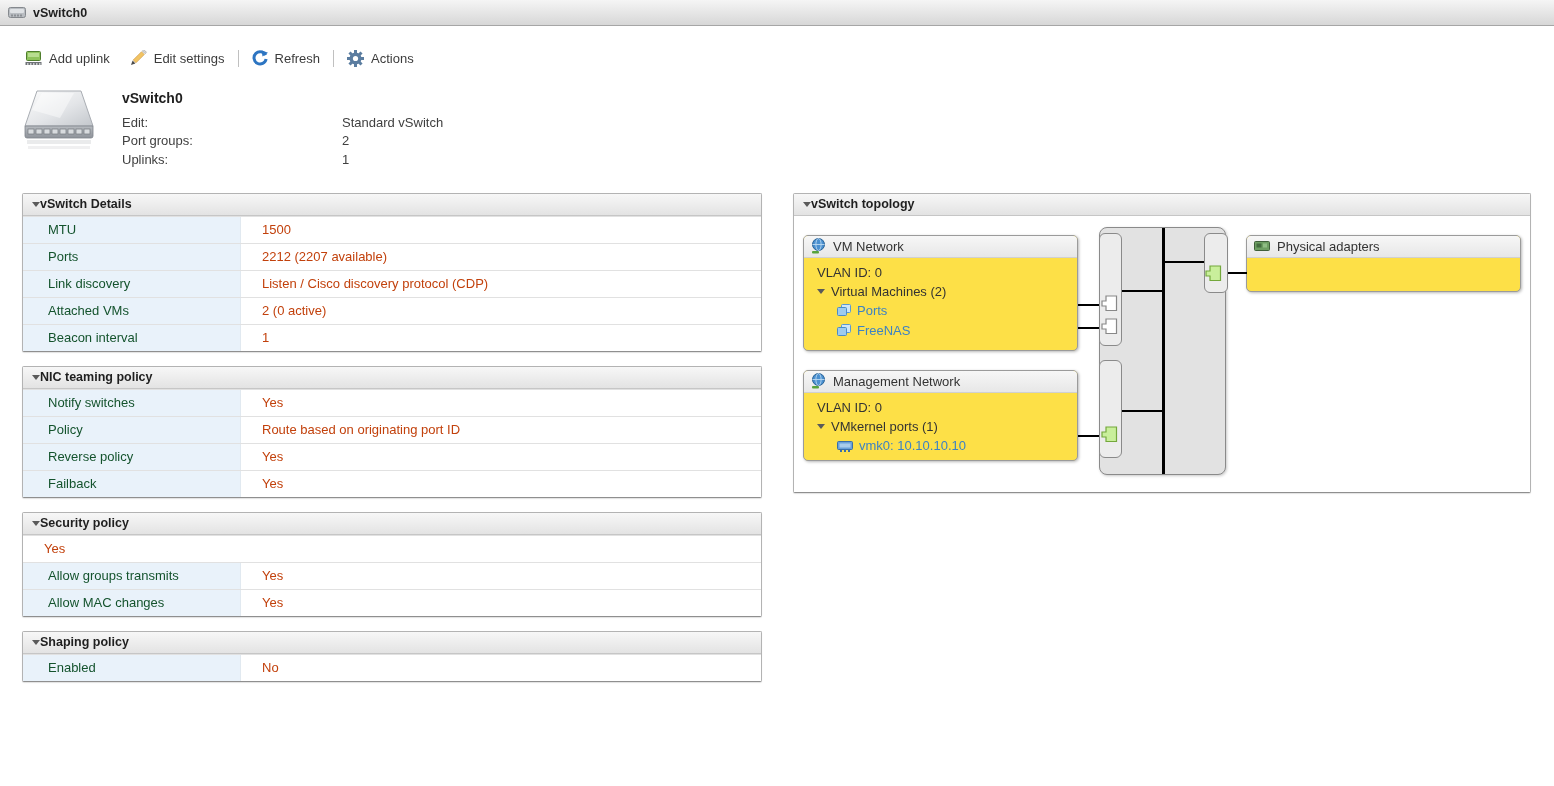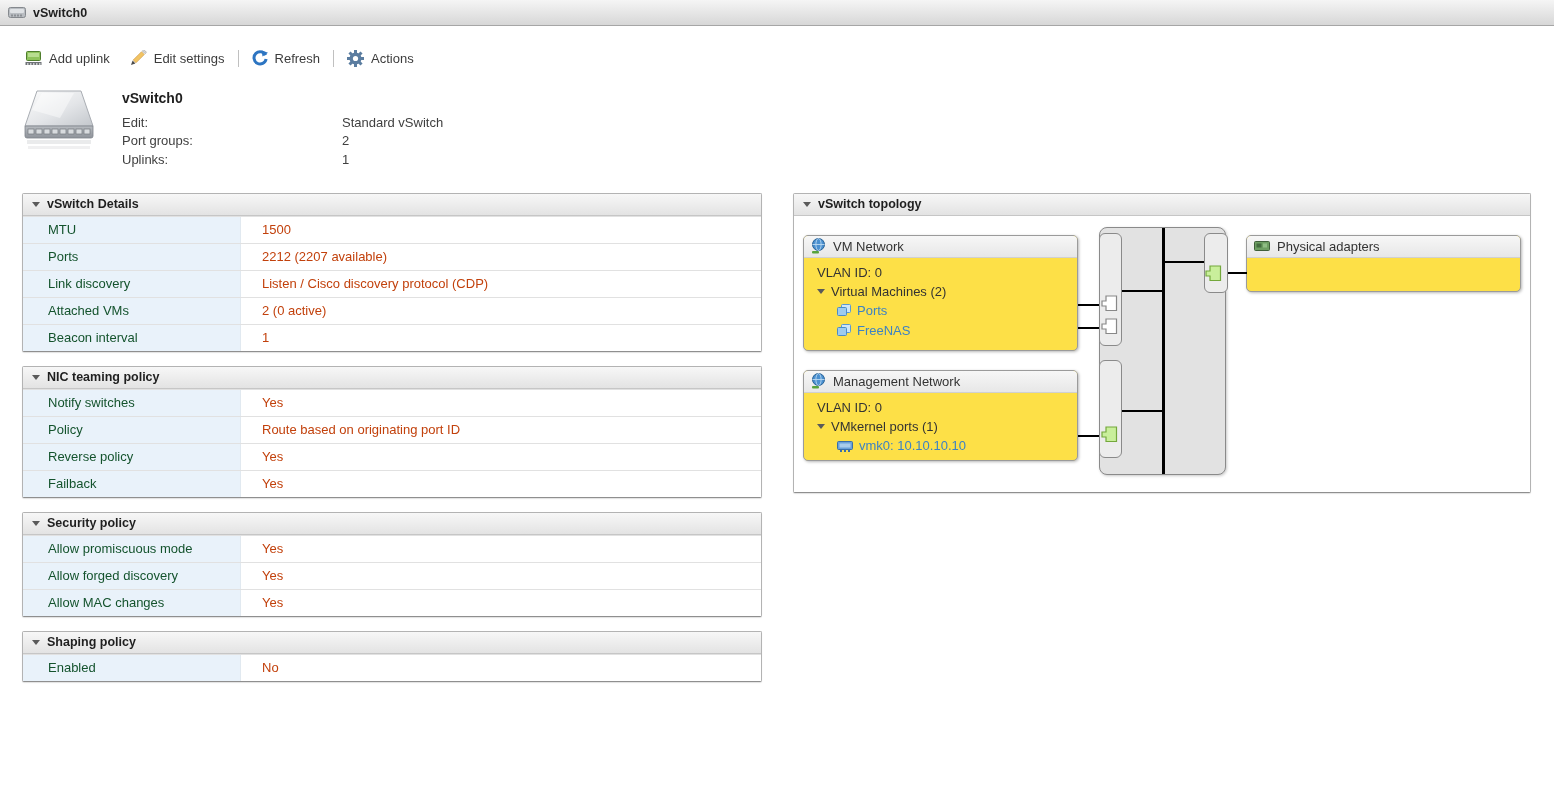--- a/index.html
+++ b/index.html
@@ -31,21 +31,21 @@
   
   .main { display:flex; align-items:flex-start; margin-top:24px; }
   .col-left { width:740px; margin-left:22px; }
   .col-right { width:738px; margin-left:31px; }
 
   
   .panel { border:1px solid #b3b3b3; border-bottom-color:#8f8f8f; border-radius:2px;
     margin-bottom:14px; box-shadow:0 1px 1px rgba(0,0,0,.12); background:#fff; }
   .panel-header { height:22px; background:linear-gradient(#f7f7f7,#e3e3e3);
     border-bottom:1px solid #c6c6c6; display:flex; align-items:center;
-    padding:0 9px; gap:7px; cursor:pointer; }
+    padding:0 9px; cursor:pointer; }
   .panel-header .ptitle { font-weight:bold; font-size:12.5px; color:#1f1f1f; }
   .tri { width:0; height:0; border-left:4px solid transparent;
     border-right:4px solid transparent; border-top:5px solid #5a5a5a; flex:0 0 auto; }
 
   .prow { display:flex; height:27px; border-top:1px solid #e1e1e1; }
   .prow:first-of-type { border-top:none; }
   .prow .lcell { width:218px; background:#e9f2fa; display:flex; align-items:center;
     padding-left:25px; color:#14532d; border-right:1px solid #e1e9f0; }
   .prow .vcell { flex:1; display:flex; align-items:center; padding-left:21px;
     background:#fff; color:#c2410c; }
@@ -237,25 +237,24 @@
         <div class="vcell">Yes</div>
       </div>
     </div>
 
     <div class="panel">
       <div class="panel-header">
         <span class="tri"></span>
         <span class="ptitle">Security policy</span>
       </div>
       <div class="prow">
-        <div class="lcell">Allow promiscuous mode</div>
-        <div class="vcell">Yes</div>
-      </div>
-      <div class="prow">
-        <div class="lcell">Allow forged discovery</div>
+        <div class="vcell">Yes</div>
+      </div>
+      <div class="prow">
+        <div class="lcell">Allow groups transmits</div>
         <div class="vcell">Yes</div>
       </div>
       <div class="prow">
         <div class="lcell">Allow MAC changes</div>
         <div class="vcell">Yes</div>
       </div>
     </div>
 
     <div class="panel">
       <div class="panel-header">

